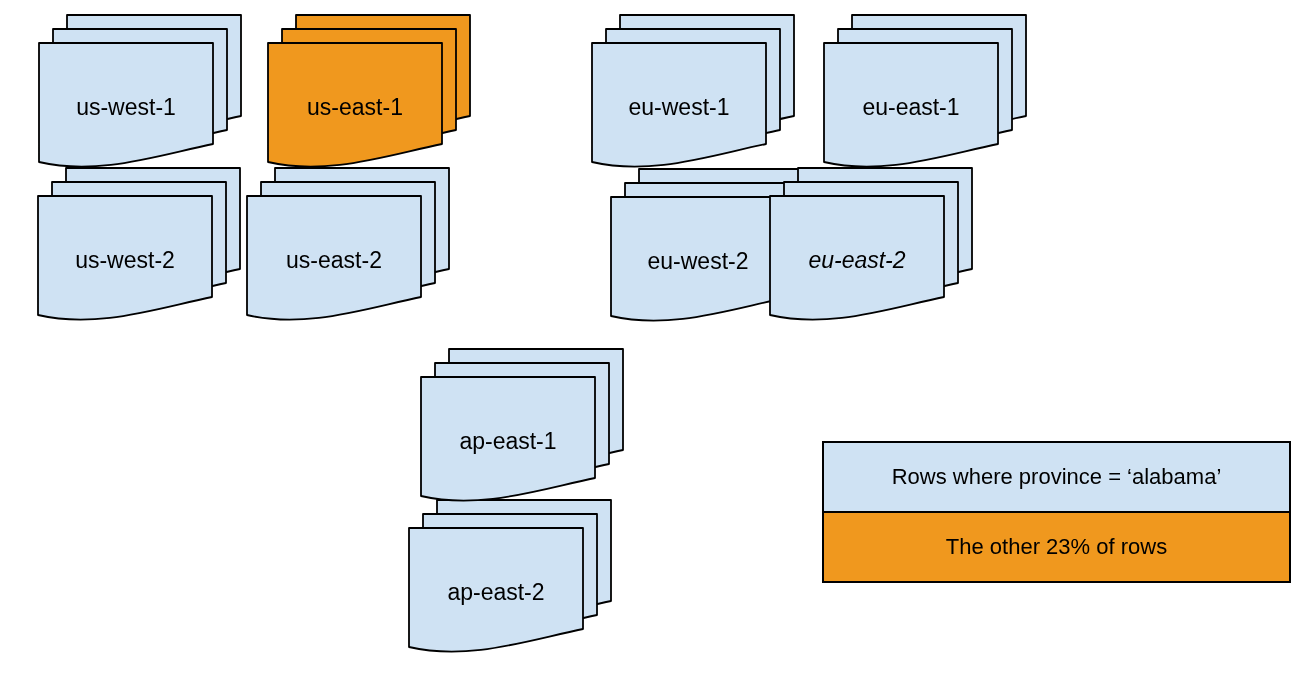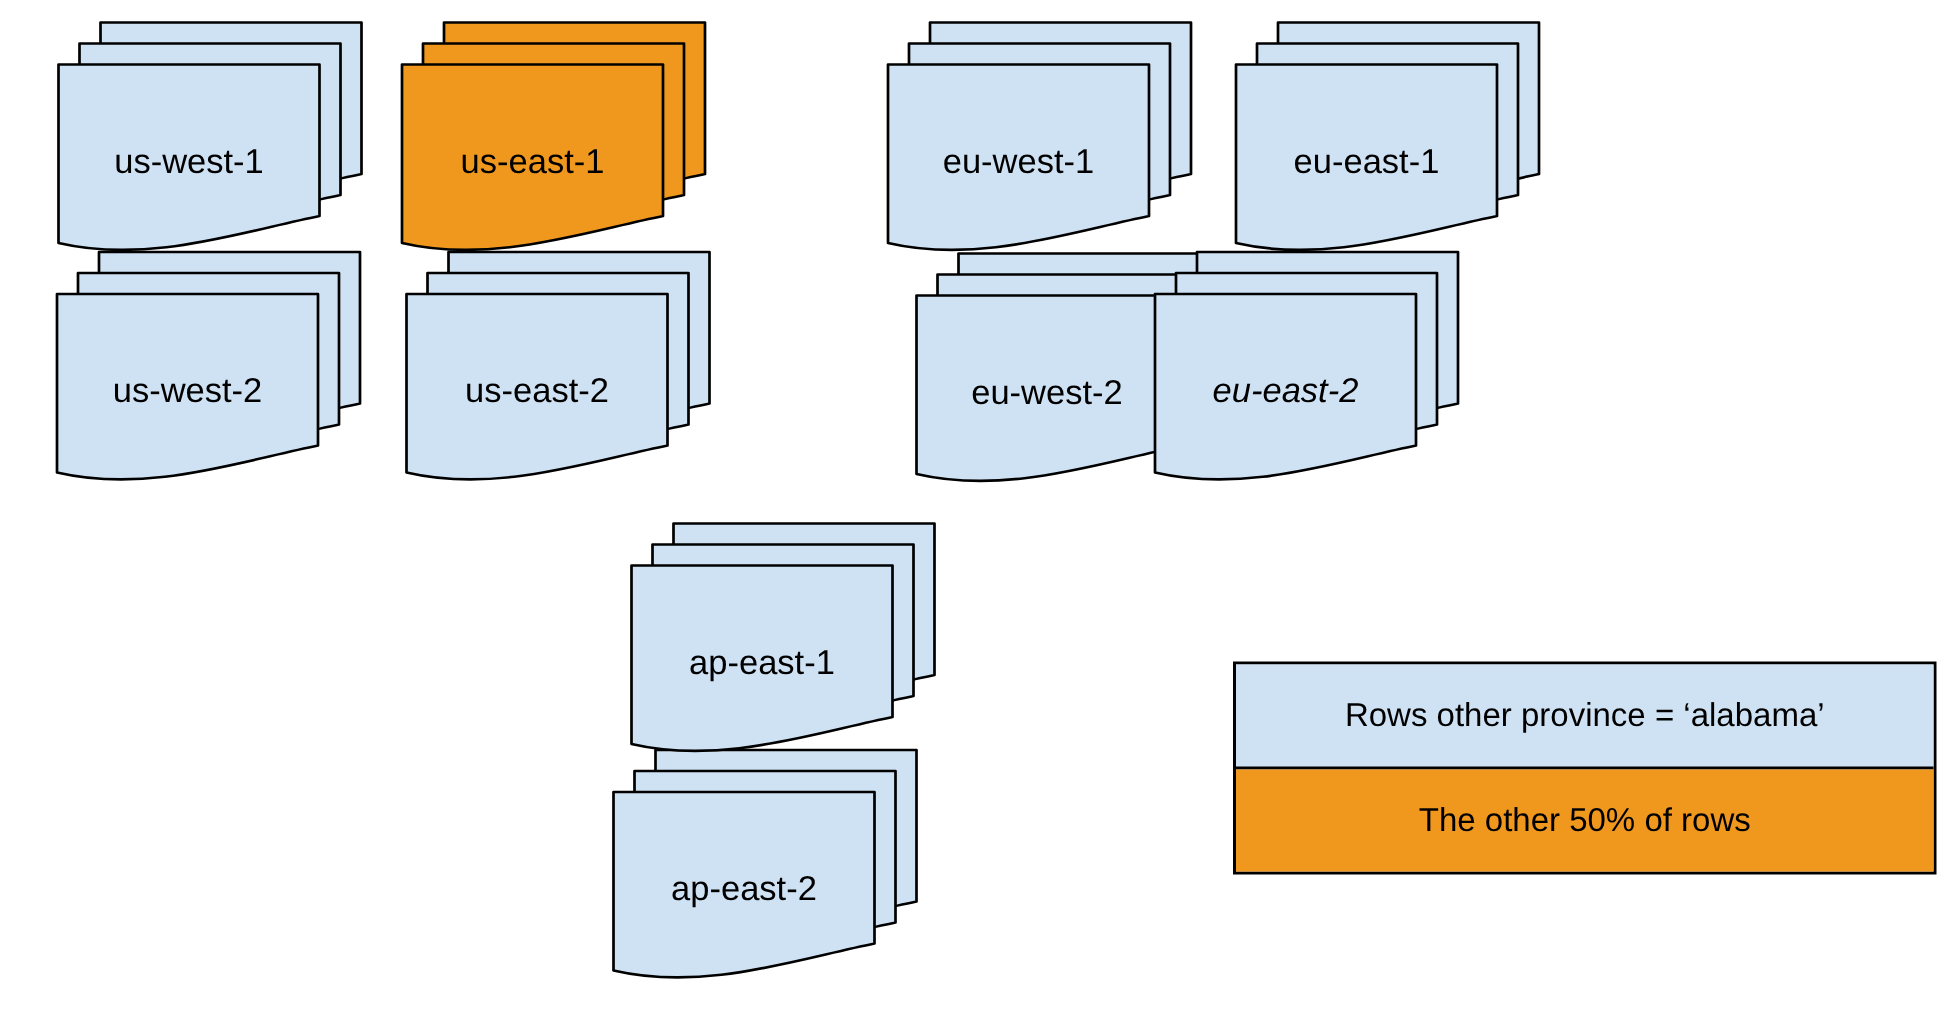--- a/index.html
+++ b/index.html
@@ -83,21 +83,21 @@
     </svg>
   </div>
       <div class="stack" style="left: 19px; top: 168px; z-index: 832;">
     <svg width="210" height="165" viewBox="0 0 210 165">
       <path class="doc" transform="translate(28,0)" d="M0,0 H174 V101 C120,112 60,133 0,119 Z" fill="#cfe2f3"></path>
       <path class="doc" transform="translate(14,14)" d="M0,0 H174 V101 C120,112 60,133 0,119 Z" fill="#cfe2f3"></path>
       <path class="doc" transform="translate(0,28)" d="M0,0 H174 V101 C120,112 60,133 0,119 Z" fill="#cfe2f3"></path>
       <text x="87" y="100" text-anchor="middle">us-west-2</text>
     </svg>
   </div>
-      <div class="stack" style="left: 252px; top: 168px; z-index: 832; text-align: center;">
+      <div class="stack" style="left: 228px; top: 168px; z-index: 832; text-align: center;">
     <svg width="210" height="165" viewBox="0 0 210 165">
       <path class="doc" transform="translate(28,0)" d="M0,0 H174 V101 C120,112 60,133 0,119 Z" fill="#cfe2f3"></path>
       <path class="doc" transform="translate(14,14)" d="M0,0 H174 V101 C120,112 60,133 0,119 Z" fill="#cfe2f3"></path>
       <path class="doc" transform="translate(0,28)" d="M0,0 H174 V101 C120,112 60,133 0,119 Z" fill="#cfe2f3"></path>
       <text x="87" y="100" text-anchor="middle">us-east-2</text>
     </svg>
   </div>
       <div class="stack" style="left: 573px; top: 169px; z-index: 831; padding-left: 19px;">
     <svg width="210" height="165" viewBox="0 0 210 165">
       <path class="doc" transform="translate(28,0)" d="M0,0 H174 V101 C120,112 60,133 0,119 Z" fill="#cfe2f3"></path>
@@ -126,19 +126,19 @@
     <svg width="210" height="165" viewBox="0 0 210 165">
       <path class="doc" transform="translate(28,0)" d="M0,0 H174 V101 C120,112 60,133 0,119 Z" fill="#cfe2f3"></path>
       <path class="doc" transform="translate(14,14)" d="M0,0 H174 V101 C120,112 60,133 0,119 Z" fill="#cfe2f3"></path>
       <path class="doc" transform="translate(0,28)" d="M0,0 H174 V101 C120,112 60,133 0,119 Z" fill="#cfe2f3"></path>
       <text x="87" y="100" text-anchor="middle">ap-east-2</text>
     </svg>
   </div>
     </div>
   <div class="legend" style="left: 803px; top: 441px; width: 465px;">
       <div class="legend-row" style="height: 68px; background: rgb(207, 226, 243);">
-    <span>Rows other province = ‘alabama’</span>
+    <span>Rows where province = ‘alabama’</span>
   </div>
       <div class="legend-row" style="height: 68px; background: rgb(240, 152, 30);">
-    <span>The other 50% of rows</span>
+    <span>The other 23% of rows</span>
   </div>
     </div>
 </div>
 
 </body></html>

